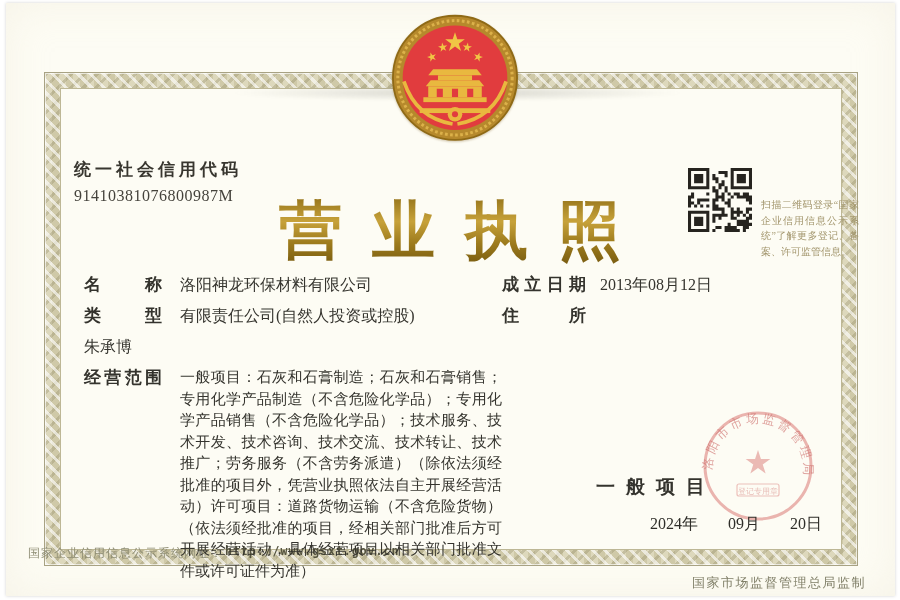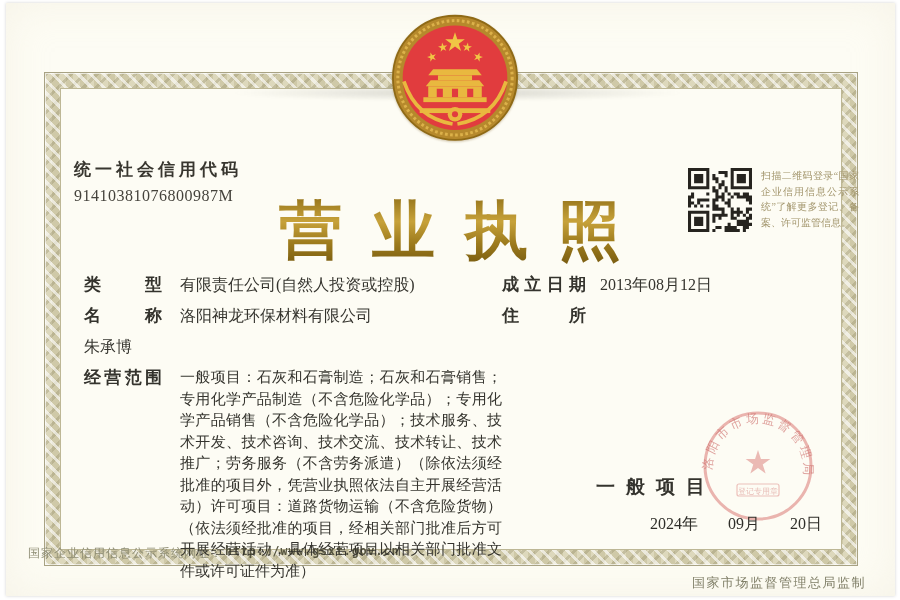--- a/index.html
+++ b/index.html
@@ -27,21 +27,21 @@
   .cc-value{margin-top:6px;font-size:16px;letter-spacing:.5px;color:#45433c;}
   .title{position:absolute;left:120px;top:156px;width:660px;text-align:center;z-index:2;
          font-weight:bold;font-size:63px;line-height:80px;letter-spacing:30px;padding-left:30px;
          box-sizing:border-box;
          background:linear-gradient(180deg,#8a6a14 0%,#c7a23a 38%,#9c7a1c 66%,#6f540e 100%);
          -webkit-background-clip:text;background-clip:text;color:transparent;
          text-shadow:none;margin-top:35px;}
   .qr-block{position:absolute;left:688px;top:168px;display:flex;align-items:flex-start;z-index:2;}
   .qr{width:64px;height:64px;background:#fdfcf4;}
   .qr-caption{margin-left:9px;width:98px;font-size:10px;line-height:15.5px;color:#a2956c;
-              text-align:justify;}
+              text-align:justify;margin-top:29px;}
   .col-left{position:absolute;left:84px;top:274px;width:418px;z-index:2;}
   .col-right{position:absolute;left:502px;top:274px;width:350px;z-index:2;}
   .row{display:flex;align-items:flex-start;margin-bottom:9px;}
   .flabel{flex:0 0 78px;margin-right:18px;
           font-family:"Liberation Sans","DejaVu Sans",sans-serif;font-weight:bold;
           font-size:17px;line-height:22px;color:#34332d;
           text-align:justify;text-align-last:justify;}
   .col-right .flabel{flex-basis:84px;margin-right:14px;}
   .fvalue{flex:1;font-size:16px;line-height:22px;color:#35342e;}
   .fvalue.addr{max-width:258px;}
@@ -106,26 +106,26 @@
 
   <div class="qr-block">
     <svg class="qr" viewBox="0 0 63 63">
         <path d="M0,0h3v3h-3zM3,0h3v3h-3zM6,0h3v3h-3zM9,0h3v3h-3zM12,0h3v3h-3zM15,0h3v3h-3zM18,0h3v3h-3zM0,3h3v3h-3zM18,3h3v3h-3zM0,6h3v3h-3zM6,6h3v3h-3zM9,6h3v3h-3zM12,6h3v3h-3zM18,6h3v3h-3zM0,9h3v3h-3zM6,9h3v3h-3zM9,9h3v3h-3zM12,9h3v3h-3zM18,9h3v3h-3zM0,12h3v3h-3zM6,12h3v3h-3zM9,12h3v3h-3zM12,12h3v3h-3zM18,12h3v3h-3zM0,15h3v3h-3zM18,15h3v3h-3zM0,18h3v3h-3zM3,18h3v3h-3zM6,18h3v3h-3zM9,18h3v3h-3zM12,18h3v3h-3zM15,18h3v3h-3zM18,18h3v3h-3zM42,0h3v3h-3zM45,0h3v3h-3zM48,0h3v3h-3zM51,0h3v3h-3zM54,0h3v3h-3zM57,0h3v3h-3zM60,0h3v3h-3zM42,3h3v3h-3zM60,3h3v3h-3zM42,6h3v3h-3zM48,6h3v3h-3zM51,6h3v3h-3zM54,6h3v3h-3zM60,6h3v3h-3zM42,9h3v3h-3zM48,9h3v3h-3zM51,9h3v3h-3zM54,9h3v3h-3zM60,9h3v3h-3zM42,12h3v3h-3zM48,12h3v3h-3zM51,12h3v3h-3zM54,12h3v3h-3zM60,12h3v3h-3zM42,15h3v3h-3zM60,15h3v3h-3zM42,18h3v3h-3zM45,18h3v3h-3zM48,18h3v3h-3zM51,18h3v3h-3zM54,18h3v3h-3zM57,18h3v3h-3zM60,18h3v3h-3zM0,42h3v3h-3zM3,42h3v3h-3zM6,42h3v3h-3zM9,42h3v3h-3zM12,42h3v3h-3zM15,42h3v3h-3zM18,42h3v3h-3zM0,45h3v3h-3zM18,45h3v3h-3zM0,48h3v3h-3zM6,48h3v3h-3zM9,48h3v3h-3zM12,48h3v3h-3zM18,48h3v3h-3zM0,51h3v3h-3zM6,51h3v3h-3zM9,51h3v3h-3zM12,51h3v3h-3zM18,51h3v3h-3zM0,54h3v3h-3zM6,54h3v3h-3zM9,54h3v3h-3zM12,54h3v3h-3zM18,54h3v3h-3zM0,57h3v3h-3zM18,57h3v3h-3zM0,60h3v3h-3zM3,60h3v3h-3zM6,60h3v3h-3zM9,60h3v3h-3zM12,60h3v3h-3zM15,60h3v3h-3zM18,60h3v3h-3zM24,18h3v3h-3zM18,24h3v3h-3zM30,18h3v3h-3zM18,30h3v3h-3zM36,18h3v3h-3zM18,36h3v3h-3zM30,3h3v3h-3zM33,3h3v3h-3zM36,3h3v3h-3zM24,6h3v3h-3zM36,6h3v3h-3zM24,9h3v3h-3zM27,9h3v3h-3zM27,12h3v3h-3zM33,12h3v3h-3zM30,15h3v3h-3zM33,15h3v3h-3zM24,21h3v3h-3zM27,21h3v3h-3zM36,21h3v3h-3zM3,24h3v3h-3zM27,24h3v3h-3zM33,24h3v3h-3zM39,24h3v3h-3zM45,24h3v3h-3zM48,24h3v3h-3zM54,24h3v3h-3zM57,24h3v3h-3zM0,27h3v3h-3zM3,27h3v3h-3zM27,27h3v3h-3zM30,27h3v3h-3zM33,27h3v3h-3zM42,27h3v3h-3zM48,27h3v3h-3zM51,27h3v3h-3zM54,27h3v3h-3zM57,27h3v3h-3zM60,27h3v3h-3zM0,30h3v3h-3zM9,30h3v3h-3zM12,30h3v3h-3zM15,30h3v3h-3zM24,30h3v3h-3zM27,30h3v3h-3zM33,30h3v3h-3zM39,30h3v3h-3zM57,30h3v3h-3zM60,30h3v3h-3zM0,33h3v3h-3zM3,33h3v3h-3zM9,33h3v3h-3zM24,33h3v3h-3zM36,33h3v3h-3zM39,33h3v3h-3zM60,33h3v3h-3zM0,36h3v3h-3zM6,36h3v3h-3zM12,36h3v3h-3zM24,36h3v3h-3zM27,36h3v3h-3zM39,36h3v3h-3zM24,39h3v3h-3zM27,39h3v3h-3zM30,39h3v3h-3zM33,39h3v3h-3zM42,39h3v3h-3zM48,39h3v3h-3zM57,39h3v3h-3zM60,39h3v3h-3zM33,42h3v3h-3zM42,42h3v3h-3zM45,42h3v3h-3zM48,42h3v3h-3zM51,42h3v3h-3zM57,42h3v3h-3zM24,45h3v3h-3zM27,45h3v3h-3zM30,45h3v3h-3zM33,45h3v3h-3zM36,45h3v3h-3zM42,45h3v3h-3zM48,45h3v3h-3zM54,45h3v3h-3zM60,45h3v3h-3zM24,48h3v3h-3zM30,48h3v3h-3zM42,48h3v3h-3zM45,48h3v3h-3zM57,48h3v3h-3zM60,48h3v3h-3zM24,51h3v3h-3zM48,51h3v3h-3zM51,51h3v3h-3zM54,51h3v3h-3zM57,51h3v3h-3zM39,54h3v3h-3zM48,54h3v3h-3zM51,54h3v3h-3zM54,54h3v3h-3zM57,54h3v3h-3zM60,54h3v3h-3zM27,57h3v3h-3zM30,57h3v3h-3zM36,57h3v3h-3zM39,57h3v3h-3zM42,57h3v3h-3zM45,57h3v3h-3zM54,57h3v3h-3zM57,57h3v3h-3zM24,60h3v3h-3zM36,60h3v3h-3zM39,60h3v3h-3zM42,60h3v3h-3zM45,60h3v3h-3zM48,60h3v3h-3zM54,60h3v3h-3z" fill="#26241f"></path>
       </svg>
     <div class="qr-caption">扫描二维码登录“国家企业信用信息公示系统”了解更多登记、备案、许可监管信息。</div>
   </div>
 
   <div class="col-left">
     <div class="row">
+      <span class="flabel">名称</span>
+      <span class="fvalue">洛阳神龙环保材料有限公司</span>
+    </div>
+    <div class="row">
       <span class="flabel">类型</span>
       <span class="fvalue">有限责任公司(自然人投资或控股)</span>
-    </div>
-    <div class="row">
-      <span class="flabel">名称</span>
-      <span class="fvalue">洛阳神龙环保材料有限公司</span>
     </div>
     <div class="row">
       <span class="fvalue">朱承博</span>
     </div>
     <div class="row">
       <span class="flabel">经营范围</span>
       <span class="fvalue scope">一般项目：石灰和石膏制造；石灰和石膏销售；专用化学产品制造（不含危险化学品）；专用化学产品销售（不含危险化学品）；技术服务、技术开发、技术咨询、技术交流、技术转让、技术推广；劳务服务（不含劳务派遣）（除依法须经批准的项目外，凭营业执照依法自主开展经营活动）许可项目：道路货物运输（不含危险货物）（依法须经批准的项目，经相关部门批准后方可开展经营活动，具体经营项目以相关部门批准文件或许可证件为准）</span>
     </div>
   </div>
 

